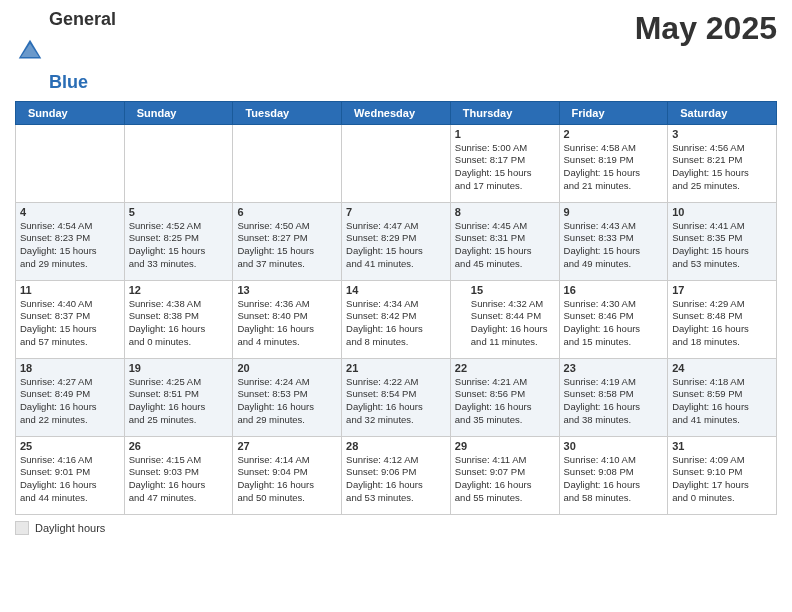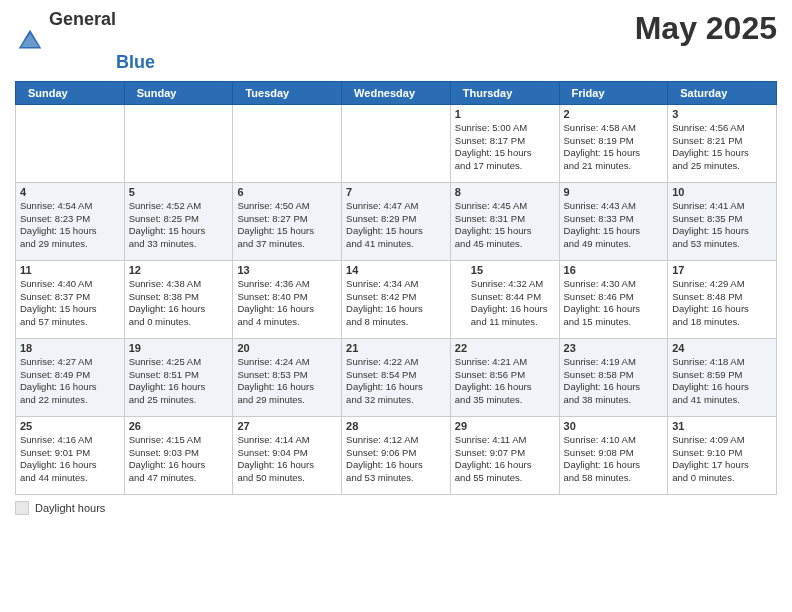--- a/index.html
+++ b/index.html
@@ -22,21 +22,21 @@
       align-items: flex-start;
       margin-bottom: 8px;
     }
     .logo {
       display: flex;
       align-items: center;
       gap: 4px;
     }
     .logo-text {
       display: flex;
-      flex-direction: row;
+      flex-direction: column;
       line-height: 1.1;
       justify-content: space-between;
     }
     .logo-general {
       font-size: 18px;
       font-weight: bold;
       color: #333;
     }
     .logo-blue {
       font-size: 18px;

